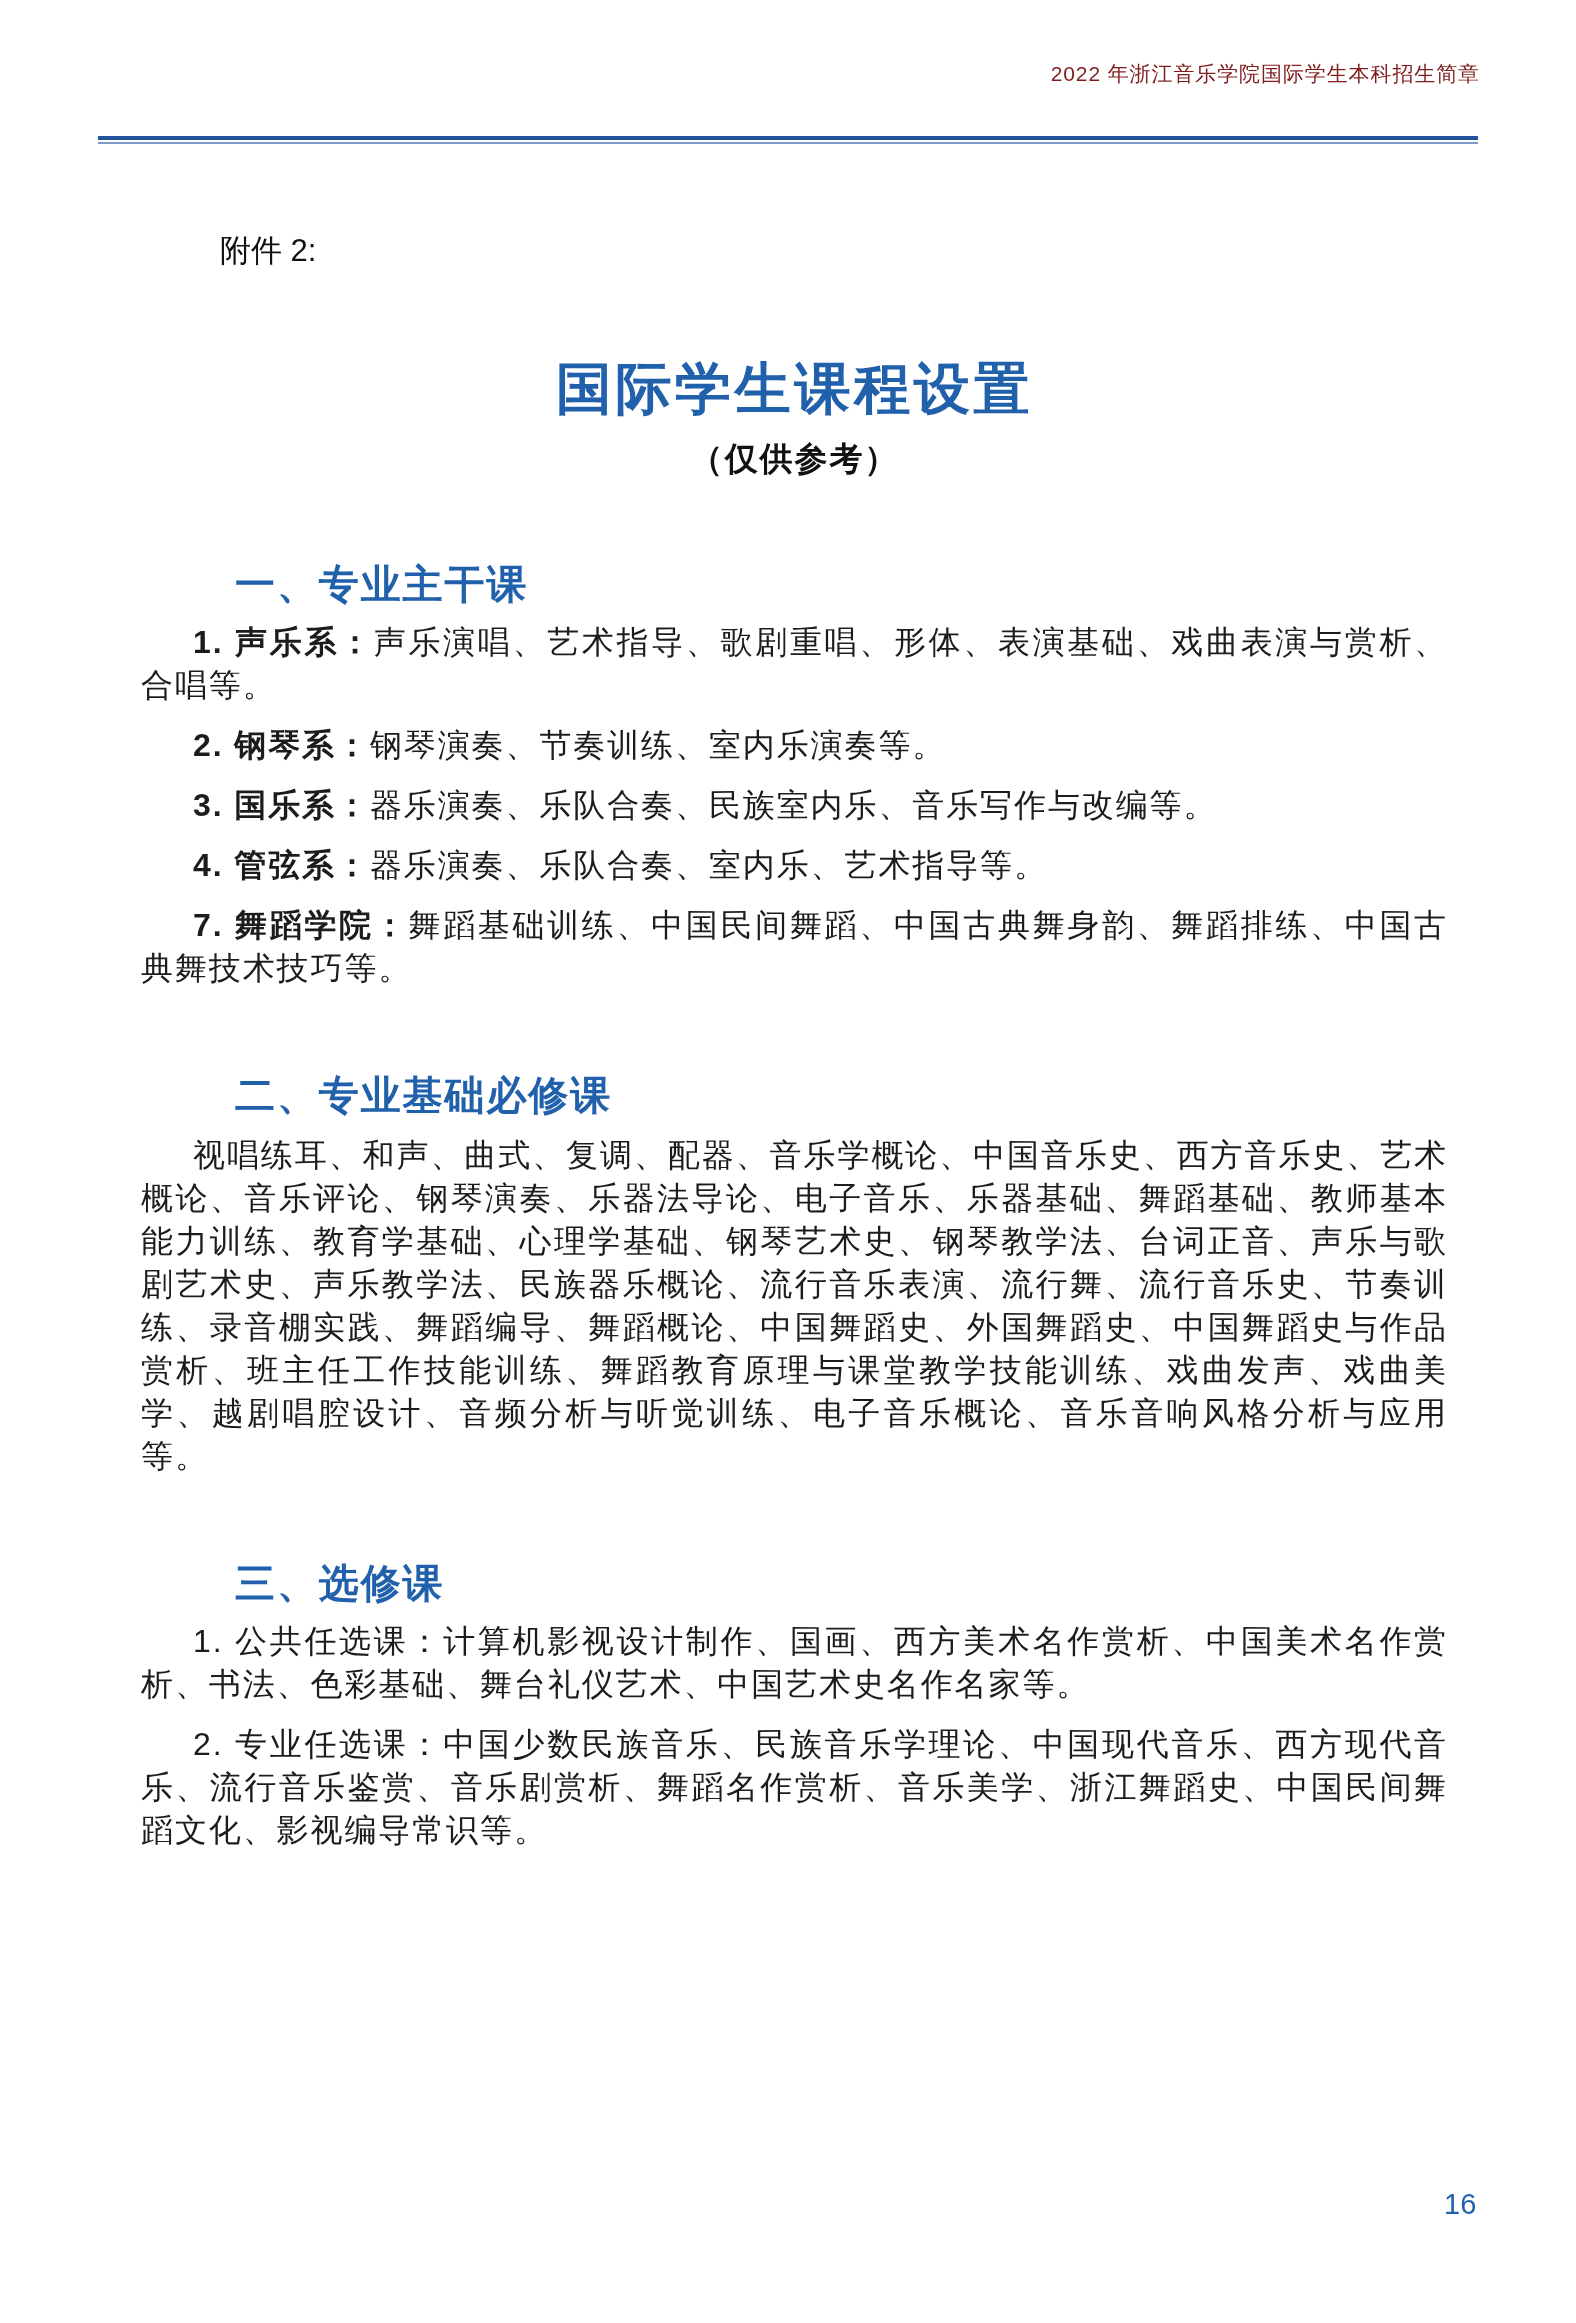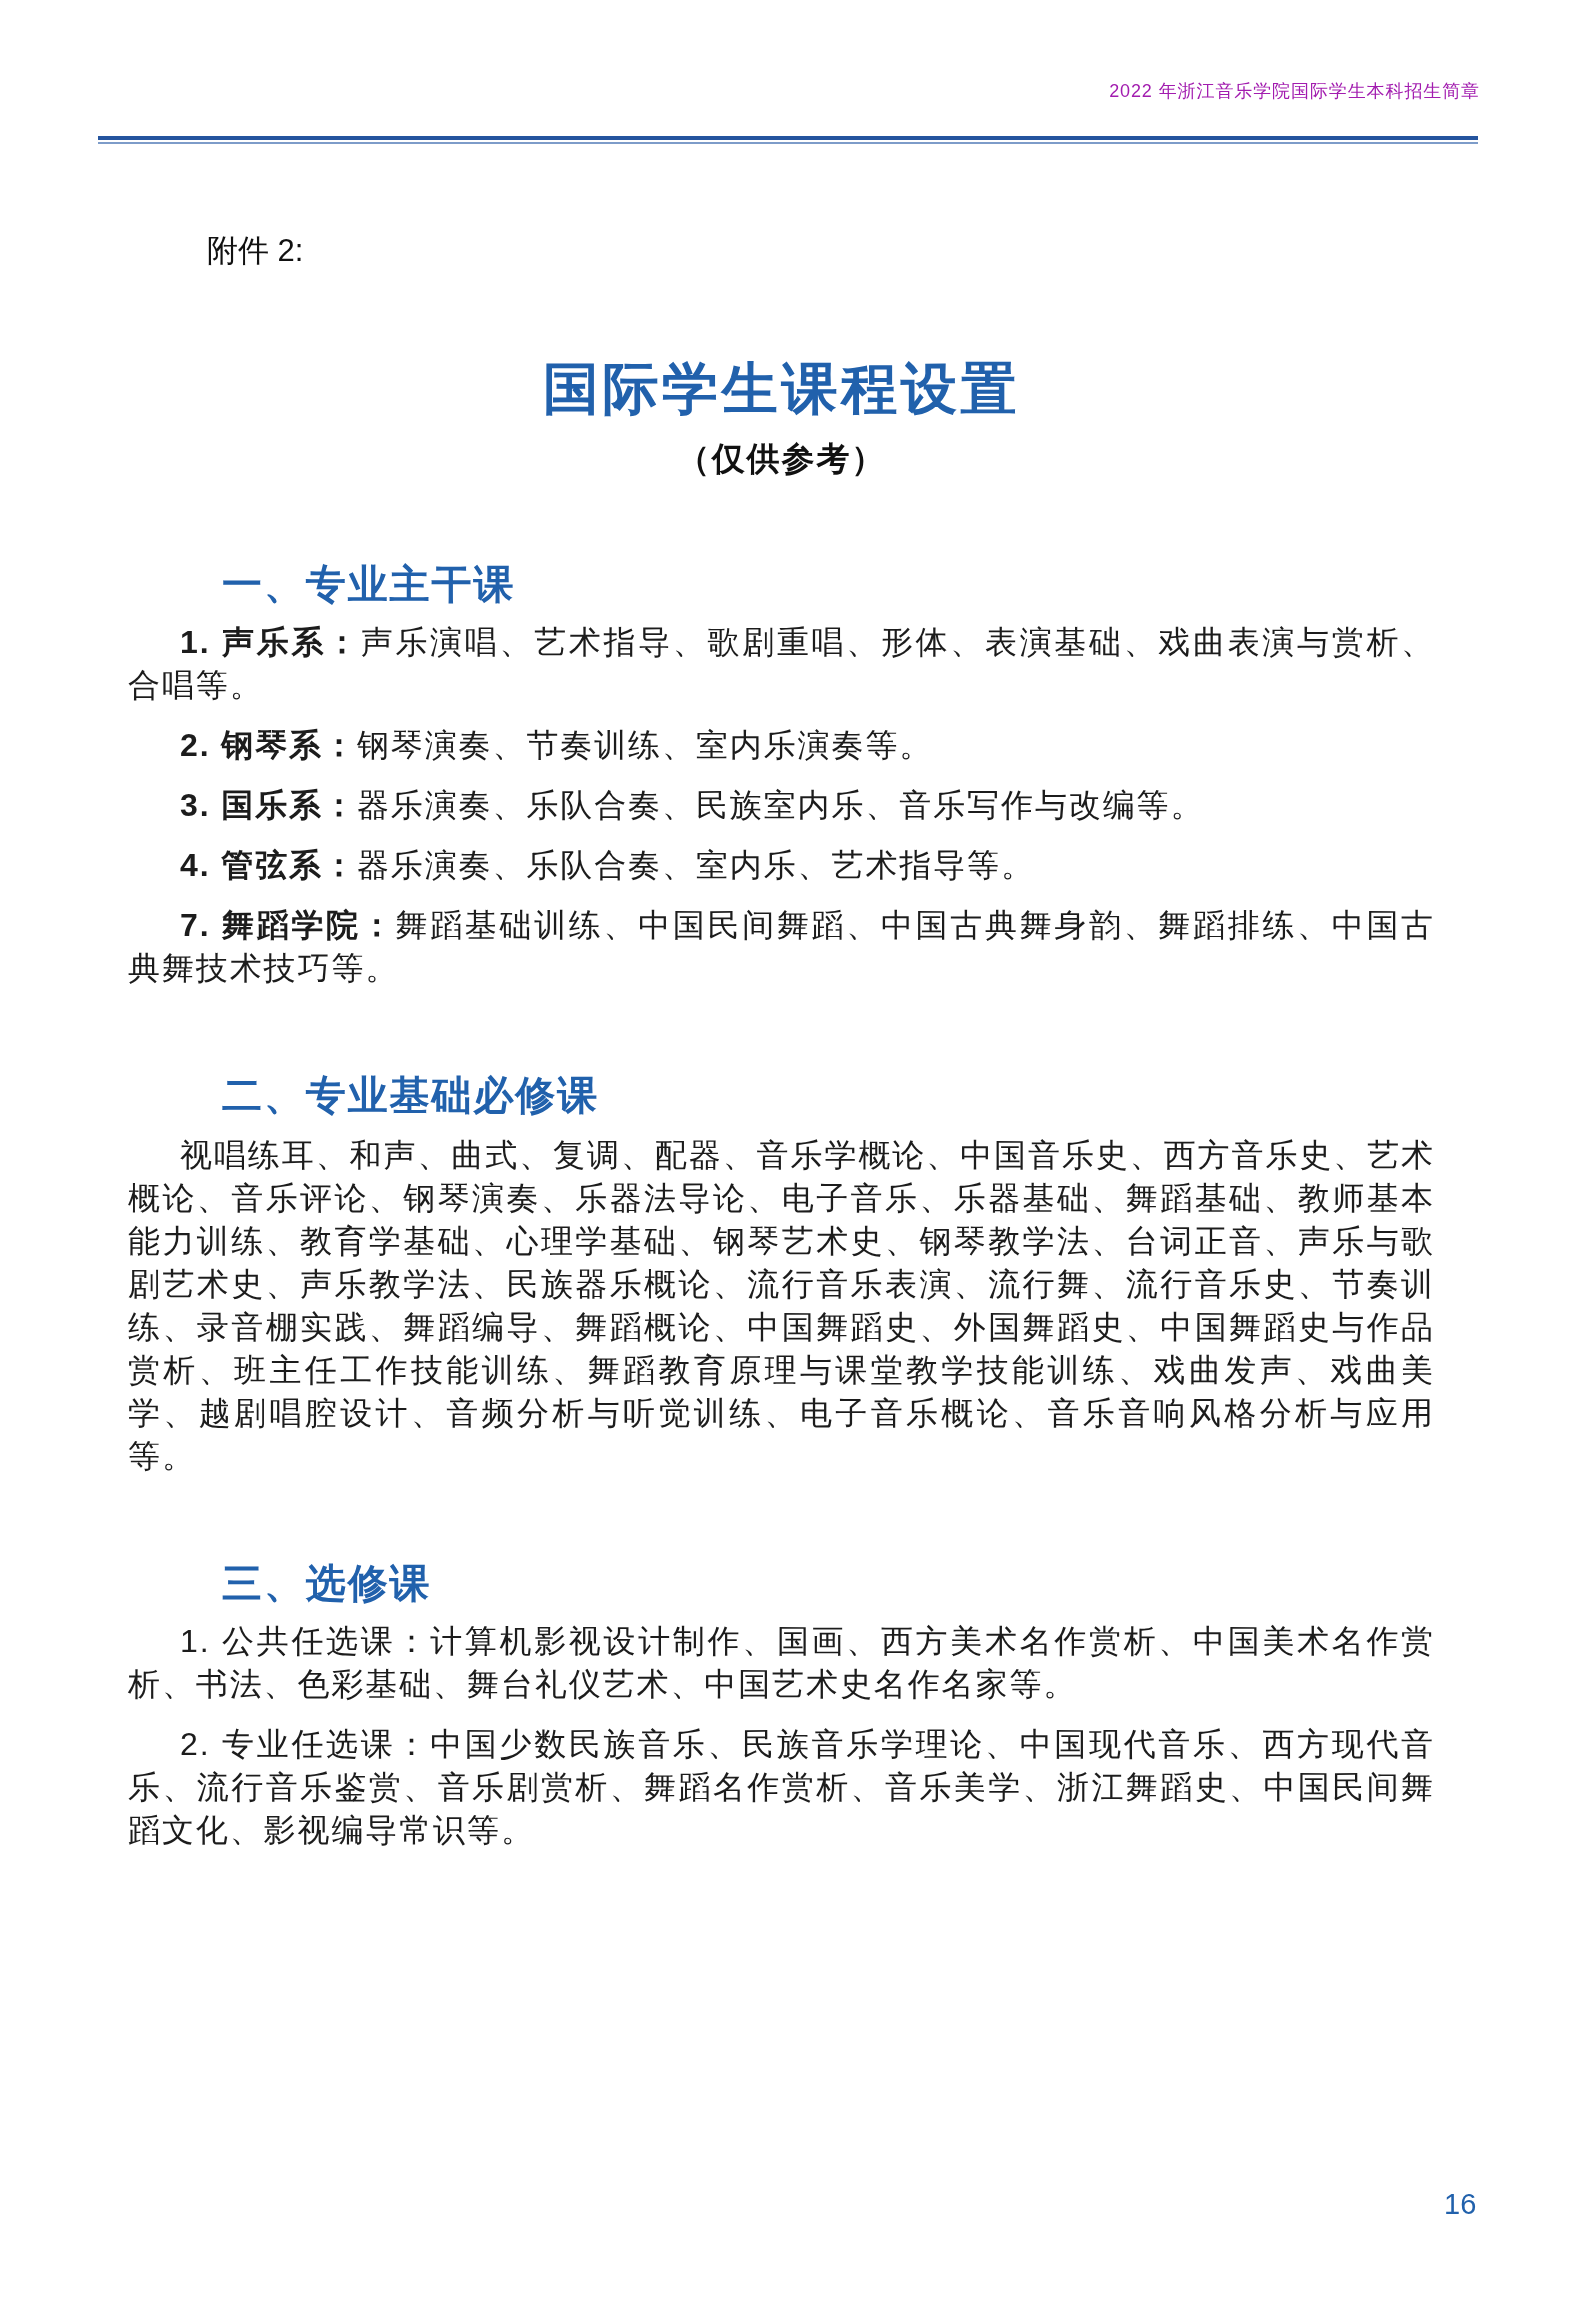--- a/index.html
+++ b/index.html
@@ -6,32 +6,32 @@
   .page {
     position:relative;
     width:1577px; height:2324px;
     margin:0 auto;
     background:#ffffff;
     font-family:"Liberation Sans", sans-serif;
     color:#1c1c1c;
     overflow:hidden;
   }
   .page-header {
-    position:absolute; top:75px; right:97px;
-    font-size:18px; line-height:32px;
-    color:#a21caf;
+    position:absolute; top:58px; right:97px;
+    font-size:21px; line-height:32px;
+    color:#7f1d1d;
     letter-spacing:0.9px;
   }
   .header-rule {
     position:absolute; top:136px; left:98px;
     width:1380px; height:7.5px;
     background:linear-gradient(to bottom, #24549e 0%, #24549e 55%, #ffffff 55%, #ffffff 72%, #7d9cc9 72%, #7d9cc9 100%);
   }
   .content {
-    position:absolute; left:128px; top:0;
+    position:absolute; left:141px; top:0;
     width:1307px;
   }
   .attachment {
     margin:232px 0 0 79px;
     font-size:31px; line-height:37px;
     color:#111111;
   }
   .doc-title {
     margin:90px 0 5px 0;
     text-align:center;

